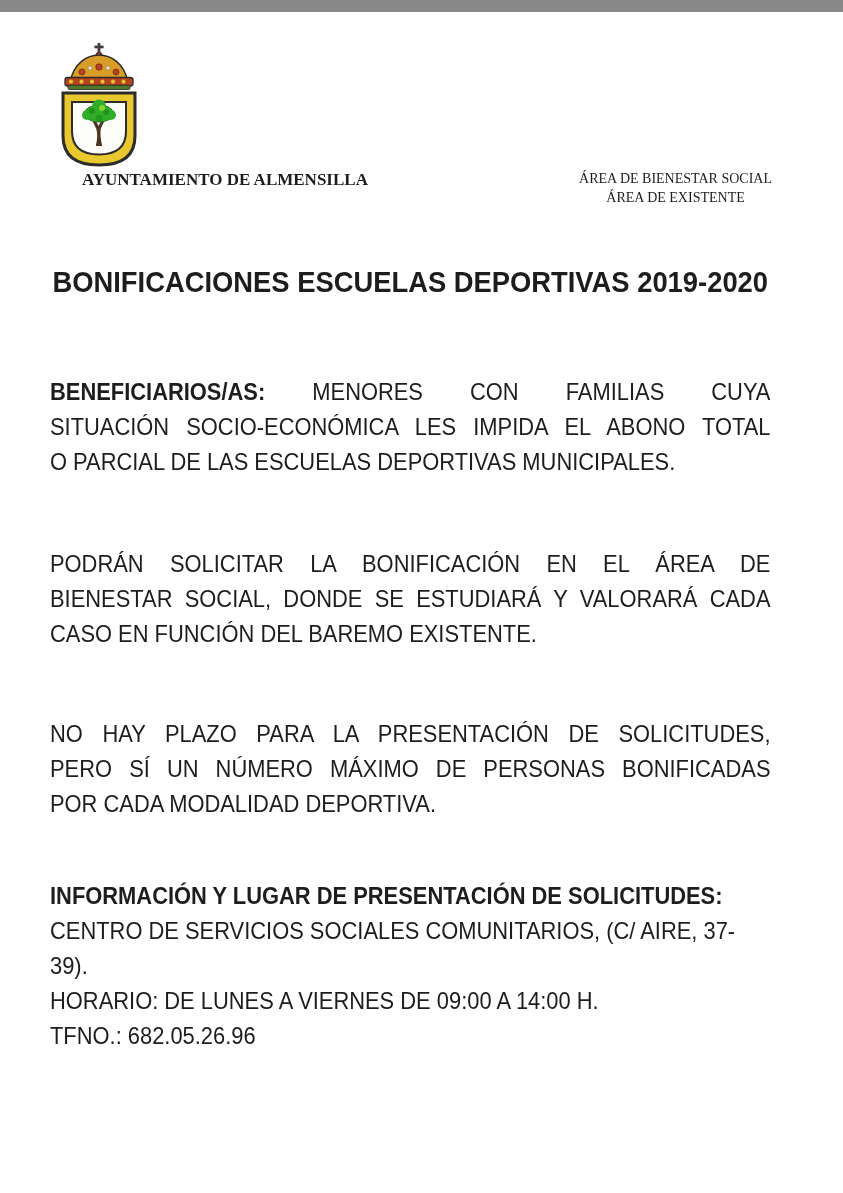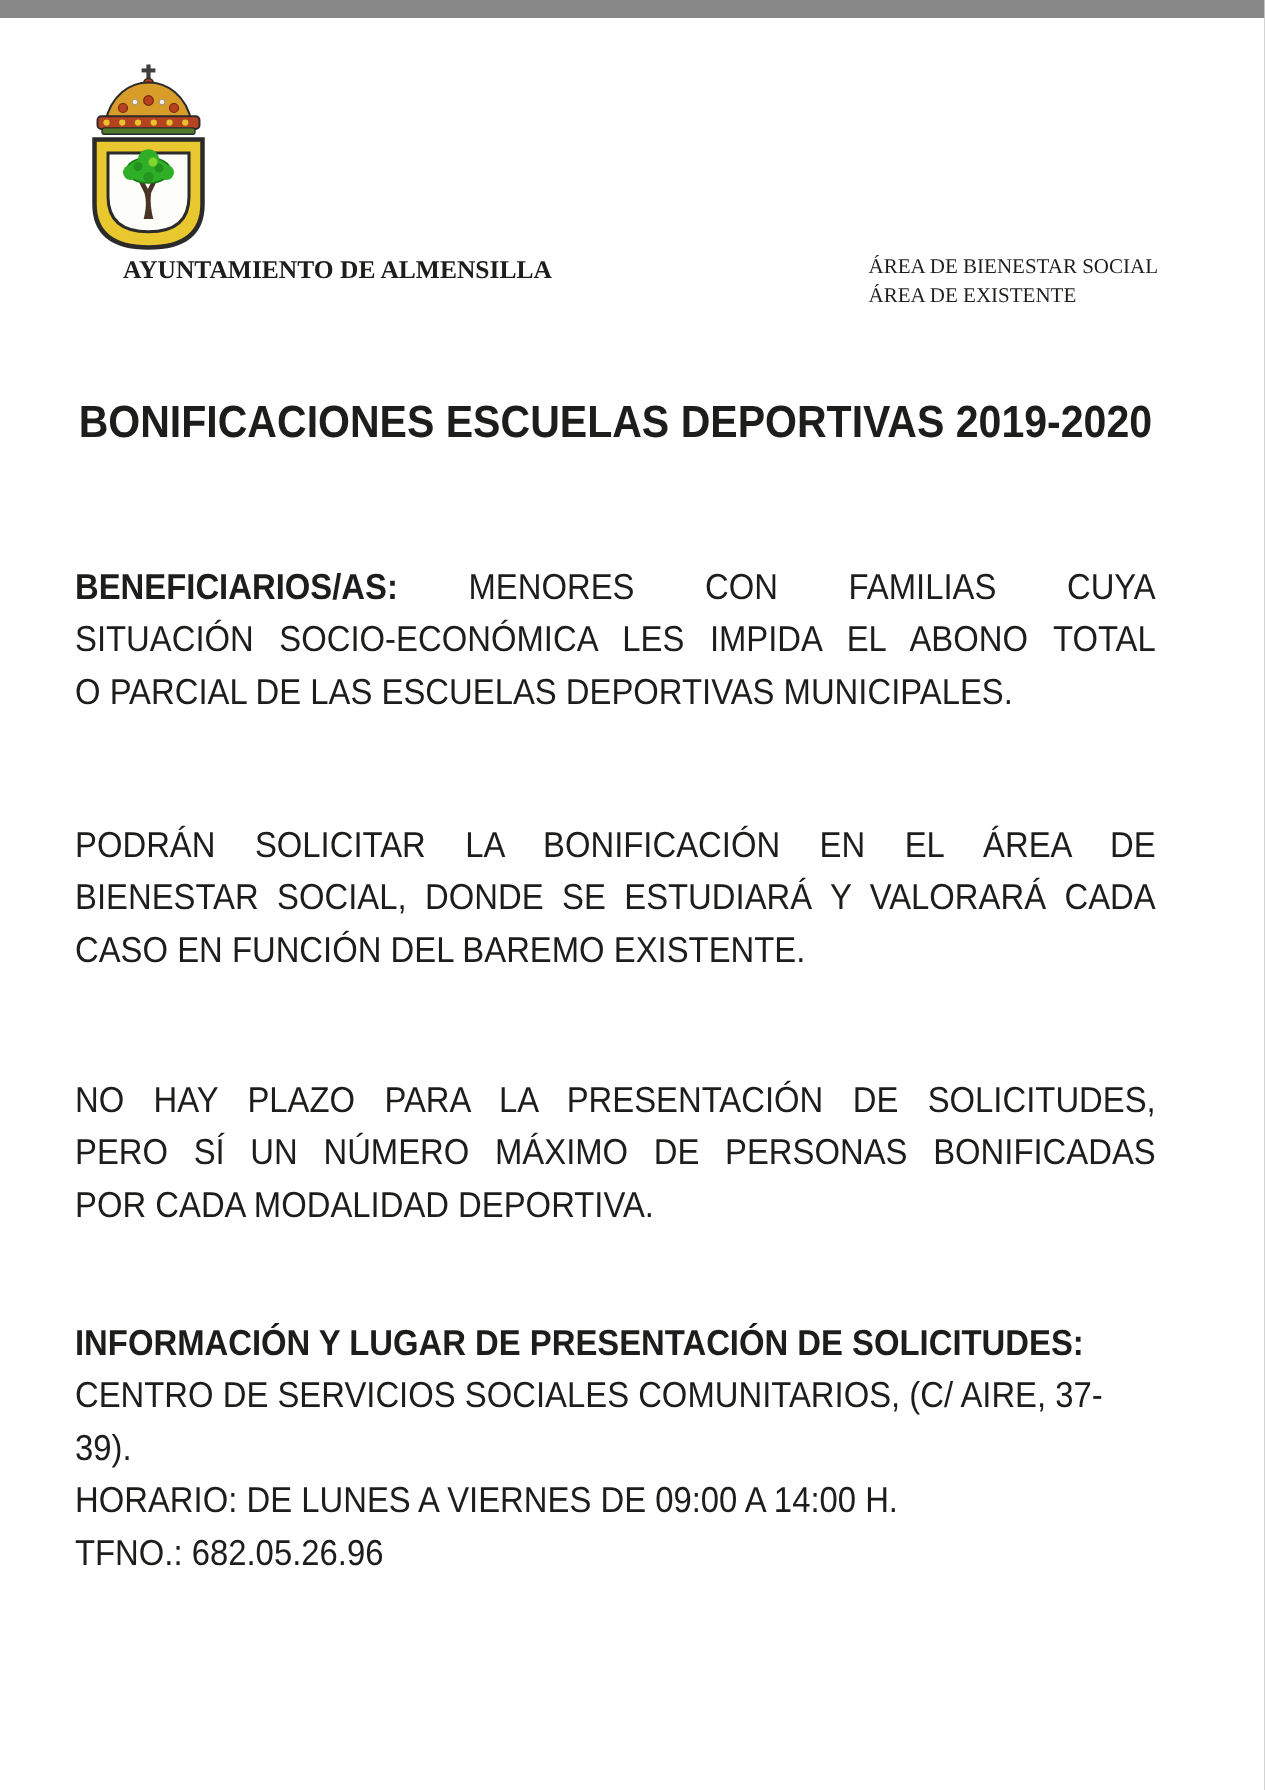--- a/index.html
+++ b/index.html
@@ -31,21 +31,21 @@
     line-height: 22px;
     white-space: nowrap;
   }
   .dept {
     position: absolute;
     right: 71px;
     top: 157px;
     font-family: "Liberation Serif", serif;
     font-size: 14px;
     line-height: 19px;
-    text-align: left;
+    text-align: center;
   }
   .condense {
     width: 790px;
     transform: scaleX(0.912);
     transform-origin: 0 0;
   }
   .doc-title {
     position: absolute;
     left: 50px;
     top: 250px;

